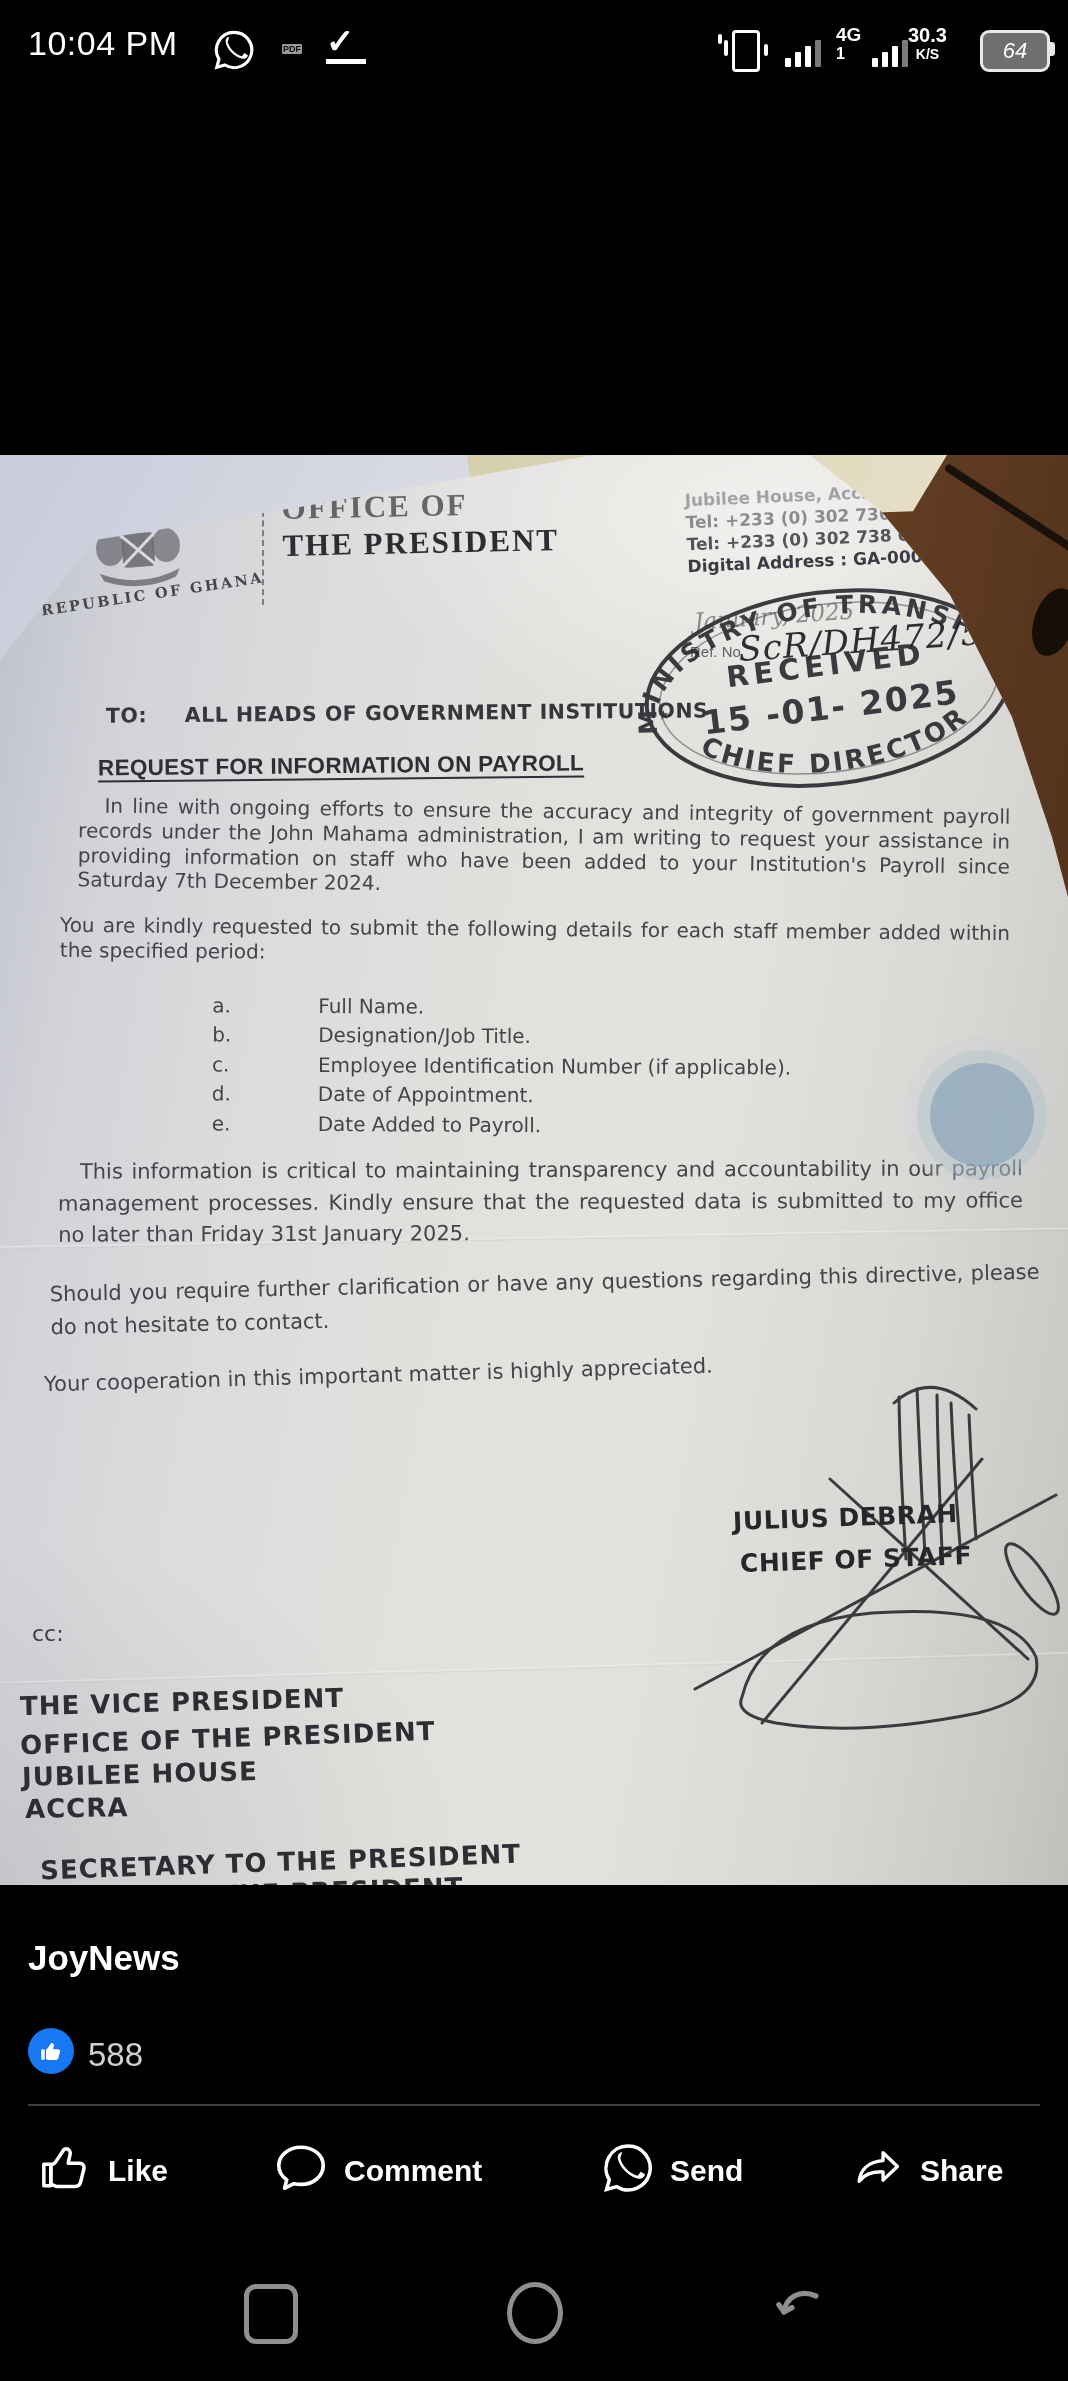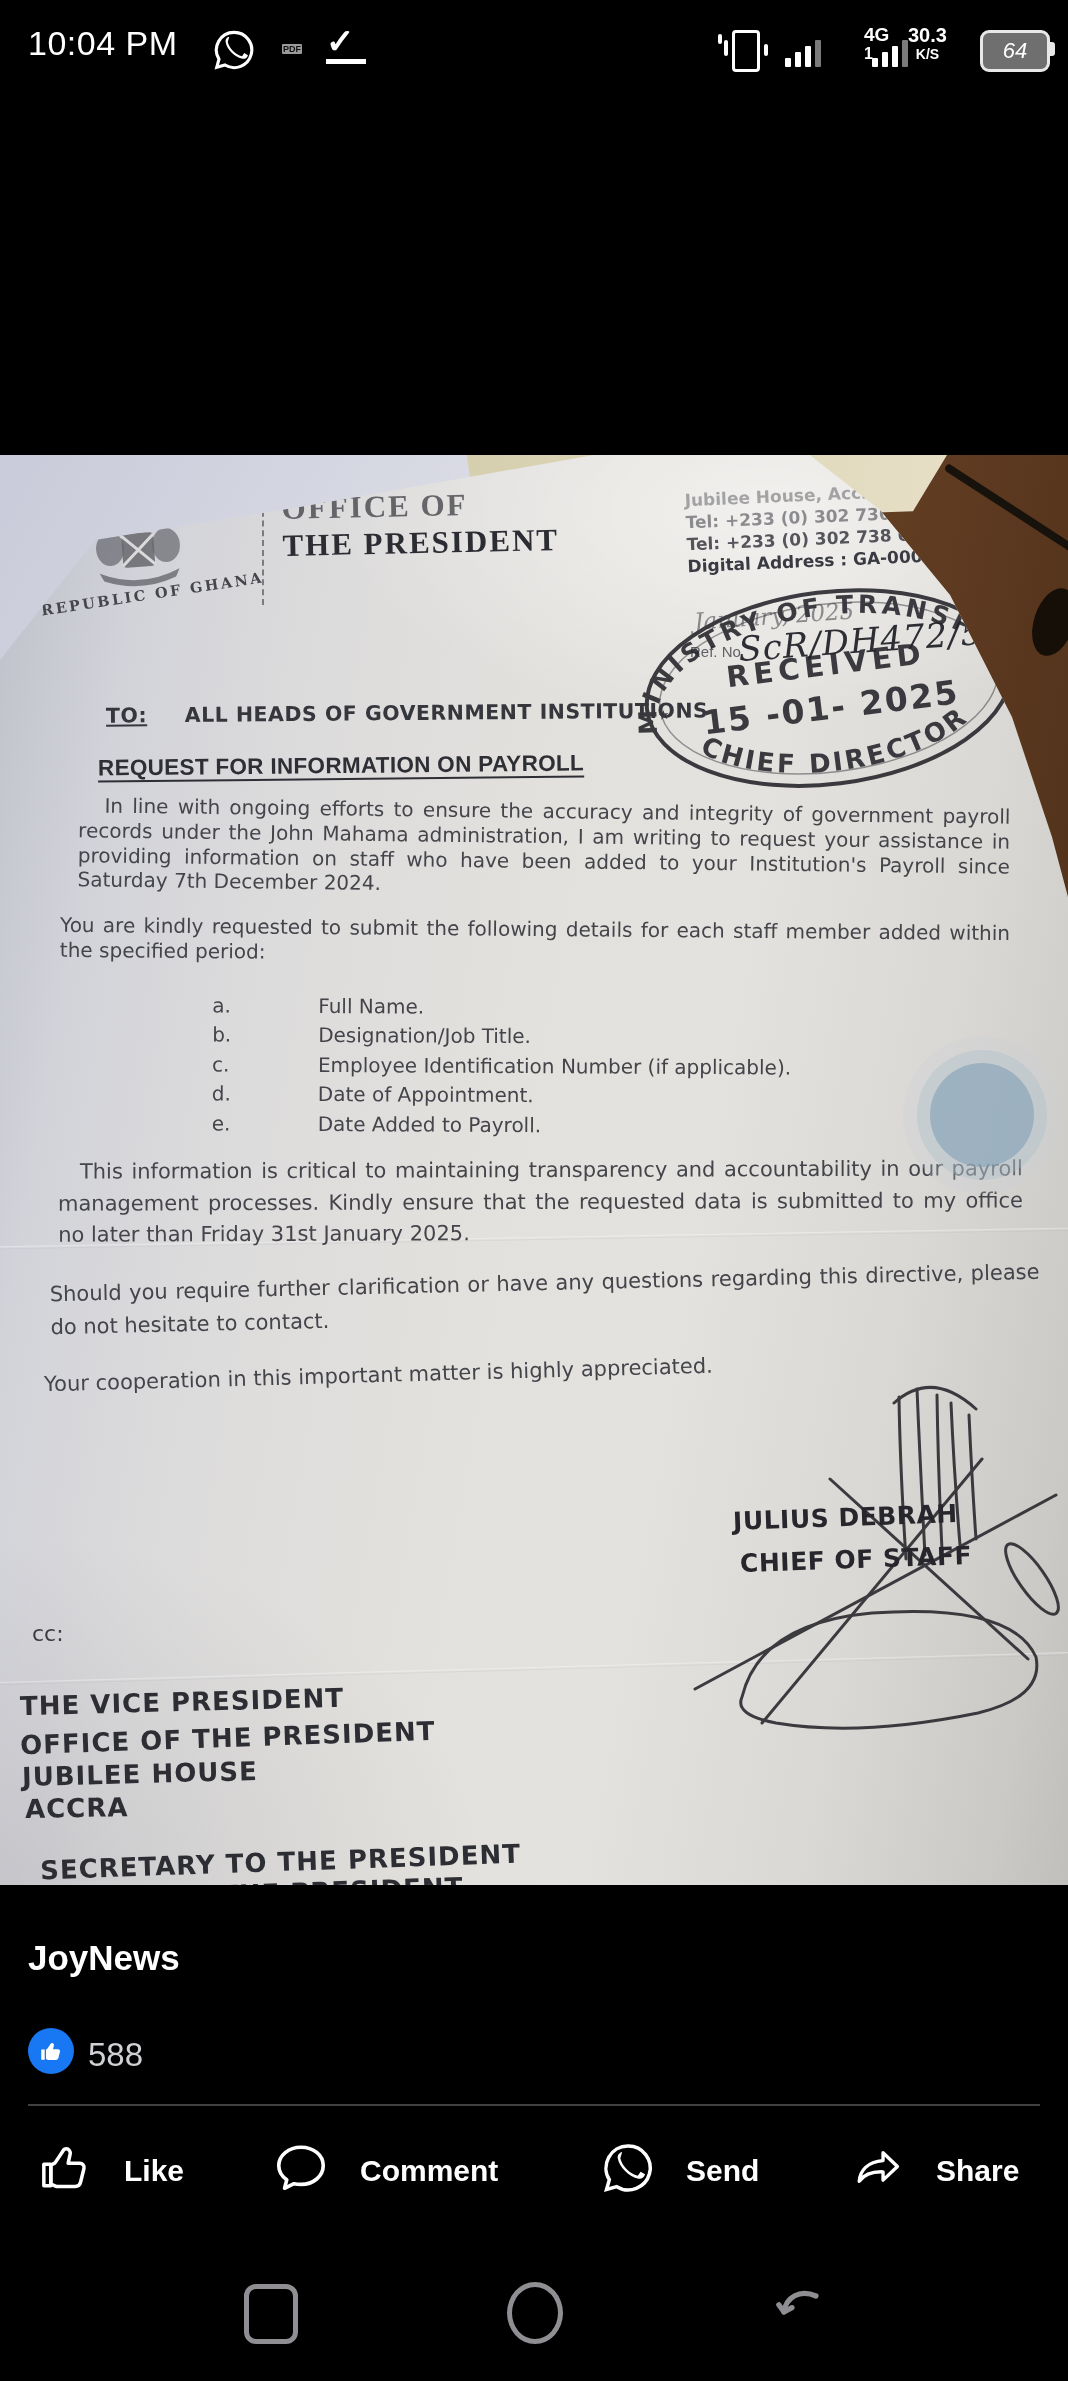--- a/index.html
+++ b/index.html
@@ -78,21 +78,21 @@
   .ref-no{left:738px;top:162px;font-family:"DejaVu Serif",serif;font-style:italic;font-size:34px;
      color:#2d2d34;transform:rotate(-4deg);letter-spacing:1px;}
   .stamp{left:626px;top:116px;transform:rotate(-7deg);opacity:.88;}
   .stamp-hand{left:694px;top:148px;font-family:"DejaVu Serif",serif;font-style:italic;font-size:23px;
      color:#3a3a40;opacity:.55;transform:rotate(-4deg);}
 
   
   .letter-txt{color:#44444b;font-family:"DejaVu Sans",sans-serif;}
   .to-line{left:106px;top:246px;font-size:20.5px;font-weight:bold;color:#36363d;letter-spacing:.5px;
      transform:rotate(-.5deg);}
-  .to-line .to-l{margin-right:30px;text-decoration:underline;}
+  .to-line .to-l{margin-right:30px;}
   .subject{left:98px;top:298px;font-size:22.5px;font-weight:bold;color:#2e2e35;
      text-decoration:underline;text-underline-offset:5px;text-decoration-thickness:2px;
      transform:rotate(-.6deg);letter-spacing:.3px;}
   .p1{left:78px;top:344px;width:932px;font-size:20px;line-height:24.8px;text-align:justify;
       text-indent:26px;transform:rotate(.7deg);}
   .p2{left:60px;top:462px;width:950px;font-size:20px;line-height:25px;text-align:justify;
       transform:rotate(.5deg);}
   .dlist{left:212px;top:540px;transform:rotate(.3deg);font-size:20px;color:#44444b;
       font-family:"DejaVu Sans",sans-serif;}
   .dlist .row{height:29.4px;display:flex;}
@@ -114,21 +114,21 @@
   .cc-line{font-size:26px;font-weight:bold;color:#2d2d34;letter-spacing:1px;
      font-family:"DejaVu Sans",sans-serif;white-space:nowrap;}
 
   
   .page-name{left:28px;top:1938px;font-size:35px;font-weight:bold;color:#fff;}
   .like-badge{left:28px;top:2028px;width:46px;height:46px;border-radius:50%;
      display:flex;align-items:center;justify-content:center;}
   .like-count{left:88px;top:2036px;font-size:33px;color:#cfd1d5;}
   .counts{right:28px;top:2036px;font-size:33px;color:#cfd1d5;display:flex;gap:30px;}
   .divider{left:28px;top:2104px;width:1012px;height:2px;background:#3e4042;}
-  .action{position:absolute;top:2138px;height:66px;display:flex;align-items:center;gap:30px;
+  .action{position:absolute;top:2138px;height:66px;display:flex;align-items:center;gap:14px;
      color:#fff;font-size:30px;font-weight:bold;}
   .a-like{left:38px;} .a-comment{left:272px;} .a-send{left:600px;} .a-share{left:852px;}
 
   
   .nav-sq{left:244px;top:2284px;width:44px;height:50px;border:5px solid #8f8f93;border-radius:12px;}
   .nav-ci{left:507px;top:2282px;width:46px;height:52px;border:5px solid #8f8f93;border-radius:50%;}
   .nav-bk{left:772px;top:2284px;}
 </style>
 </head>
 <body>
@@ -153,21 +153,21 @@
         <span class="m1"></span>
         <span class="m2"></span>
         <span class="m3"></span>
     </span>
     <span class="sb-ic sigbars" style="left:785px;top:40px;">
       <i style="height:9px;"></i>
         <i style="height:15px;"></i>
         <i style="height:21px;"></i>
         <i class="dim" style="height:27px;"></i>
     </span>
-    <span class="net-4g" style="left:836px;margin-left:28px;">
+    <span class="net-4g" style="left:836px;">
       <span>4G</span><br>
       <small>1</small>
     </span>
     <span class="sb-ic sigbars" style="left:872px;top:40px;">
       <i style="height:9px;"></i>
         <i style="height:15px;"></i>
         <i style="height:21px;"></i>
         <i class="dim" style="height:27px;"></i>
     </span>
     <span class="spd" style="left:908px;">

